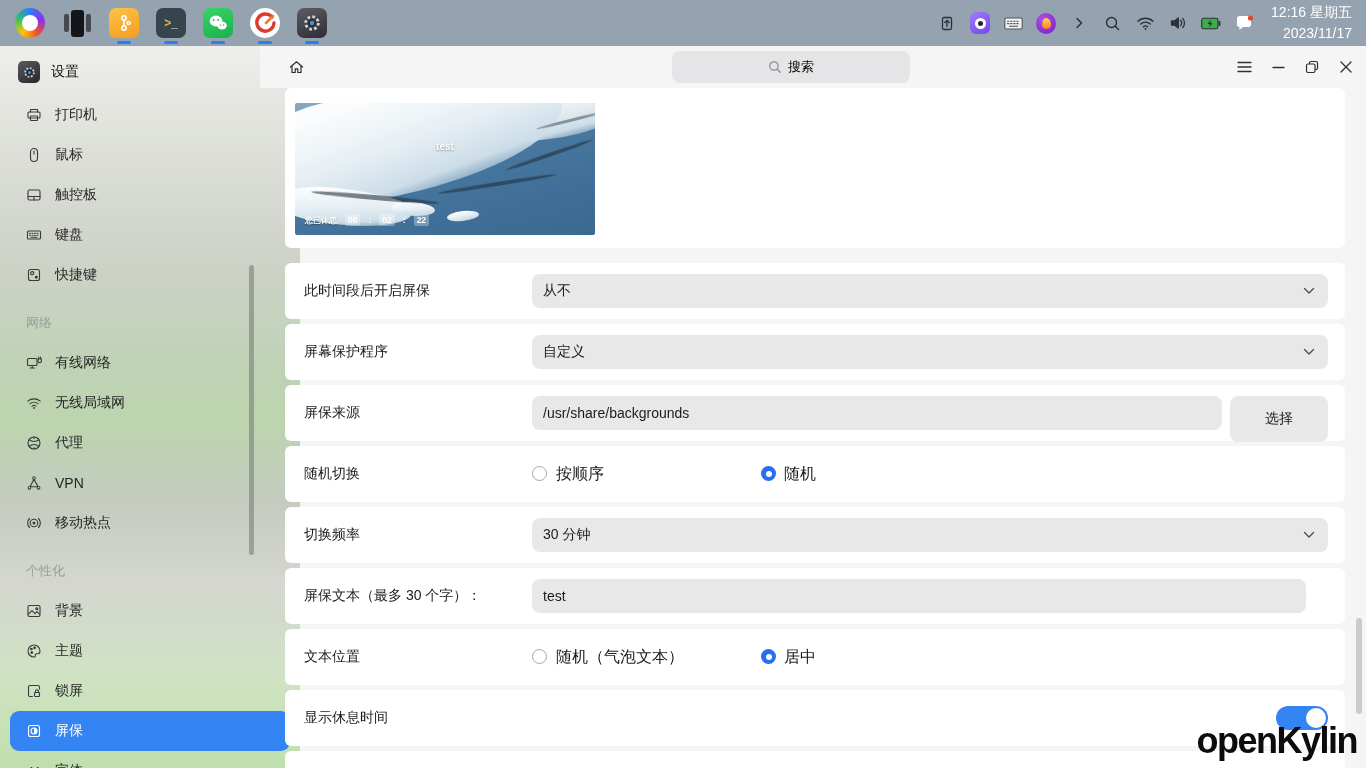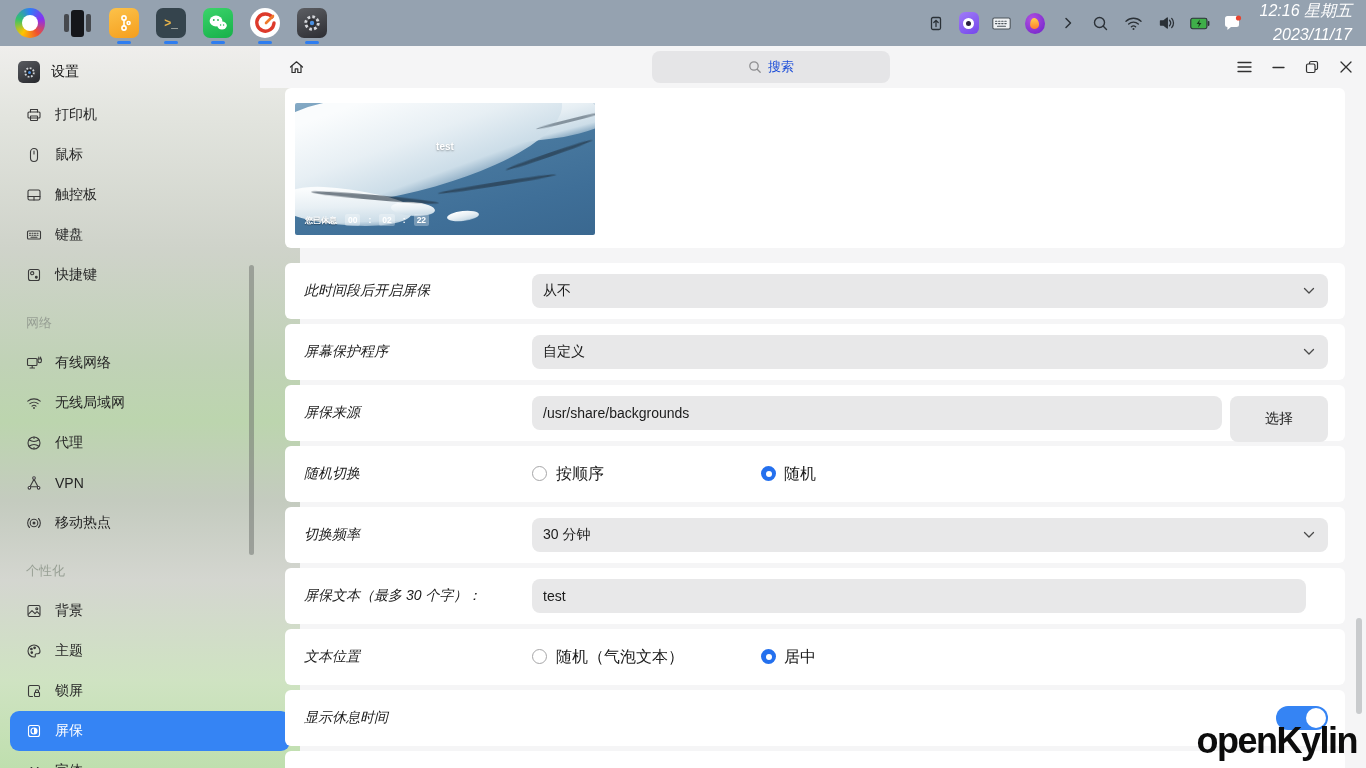--- a/index.html
+++ b/index.html
@@ -30,21 +30,21 @@
   .tray{width:20px;height:20px;display:flex;align-items:center;justify-content:center;
         color:#2b3137;flex:0 0 auto;font-size:17px;}
   .ic-shot{width:22px;height:22px;border-radius:6px;background:linear-gradient(150deg,#a07bf7,#7547ec);
         display:flex;align-items:center;justify-content:center;}
   .ic-shot i{width:11px;height:11px;border-radius:50%;background:#fff;display:block;position:relative;}
   .ic-shot i::after{content:"";position:absolute;left:3px;top:3px;width:5px;height:5px;border-radius:50%;background:#2a2040;}
   .ic-flame{width:21px;height:21px;border-radius:50%;background:radial-gradient(circle at 35% 30%,#b14fe0,#6d21c9);
         display:flex;align-items:center;justify-content:center;}
   .ic-flame i{width:9px;height:11px;background:linear-gradient(#ffd34d,#ff7e2e);display:block;
         border-radius:50% 50% 50% 50%/60% 60% 40% 40%;transform:rotate(-4deg);}
-  .tb-time{color:#fff;font-size:16px;line-height:1.5;text-align:right;margin-left:4px;white-space:nowrap;font-style:italic;}
+  .tb-time{color:#fff;font-size:14px;line-height:1.5;text-align:right;margin-left:4px;white-space:nowrap;}
 
   
   #sidebar{position:absolute;left:0;top:46px;width:300px;height:722px;
     background:linear-gradient(180deg,#efeeec 0%,#e2e4de 10%,#cfd3ca 28%,#c0d2b6 44%,
                #bcd5ae 52%,#c4cbbf 63%,#d4d6d0 74%,#cfe3c2 88%,#bfdfae 100%);}
   .sb-header{display:flex;align-items:center;gap:11px;padding:13px 0 0 18px;height:26px;}
   .sb-title{font-size:14px;color:#141414;}
   .mini-gear{width:22px;height:22px;border-radius:5px;background:linear-gradient(150deg,#595b60,#26272c);
         display:flex;align-items:center;justify-content:center;}
   .sb-list{padding-top:10px;}
@@ -55,31 +55,31 @@
   .sb-sec{height:20px;margin:18px 0 10px 0;padding-left:26px;font-size:13px;color:#98a095;
         display:flex;align-items:center;}
   .aa-icon{width:16px;text-align:center;font-size:11px;color:#3a3a3a;letter-spacing:-1px;}
   .sb-scroll{position:absolute;left:249px;top:265px;width:5px;height:290px;border-radius:3px;
         background:rgba(105,110,106,.5);}
 
   
   #titlebar{position:absolute;left:260px;top:46px;width:1106px;height:42px;background:#f5f5f6;}
   .home-btn{position:absolute;left:286px;top:57px;width:20px;height:20px;display:flex;
         align-items:center;justify-content:center;color:#2e2e2e;}
-  .searchbox{position:absolute;left:652px;top:51px;width:238px;height:32px;border-radius:8px;
+  .searchbox{position:absolute;left:672px;top:51px;width:238px;height:32px;border-radius:8px;
         background:#e5e5e7;display:flex;align-items:center;justify-content:center;gap:6px;
-        color:#1d4ed8;font-size:13px;}
+        color:#000000;font-size:13px;}
   .winbtns{position:absolute;right:6px;top:53px;display:flex;gap:6px;}
   .winbtn{width:28px;height:28px;display:flex;align-items:center;justify-content:center;color:#303030;}
 
   
   .card{position:absolute;left:285px;width:1060px;background:#fff;border-radius:6px;}
   .row{height:56px;}
   .row-label{position:absolute;left:19px;top:50%;transform:translateY(-50%);
-        font-size:14px;color:#1b1b1b;white-space:nowrap;font-style:italic;}
+        font-size:14px;color:#1b1b1b;white-space:nowrap;}
   .select{position:absolute;left:247px;right:17px;top:11px;height:34px;background:#e8e8e9;
         border-radius:8px;display:flex;align-items:center;justify-content:space-between;
         padding:0 13px 0 11px;font-size:14px;color:#1b1b1b;box-sizing:border-box;gap:44px;}
   .text-input{position:absolute;left:247px;top:11px;height:34px;border:none;outline:none;
         background:#e8e8e9;border-radius:8px;padding:0 11px;font-family:"Liberation Sans",sans-serif;
         font-size:14px;color:#1b1b1b;box-sizing:border-box;}
   .btn{position:absolute;left:945px;top:11px;width:98px;height:46px;background:#e8e8e9;
         border-radius:8px;display:flex;align-items:center;justify-content:center;
         font-size:14px;color:#1b1b1b;}
   .radio{position:absolute;top:20px;width:15px;height:15px;border-radius:50%;

